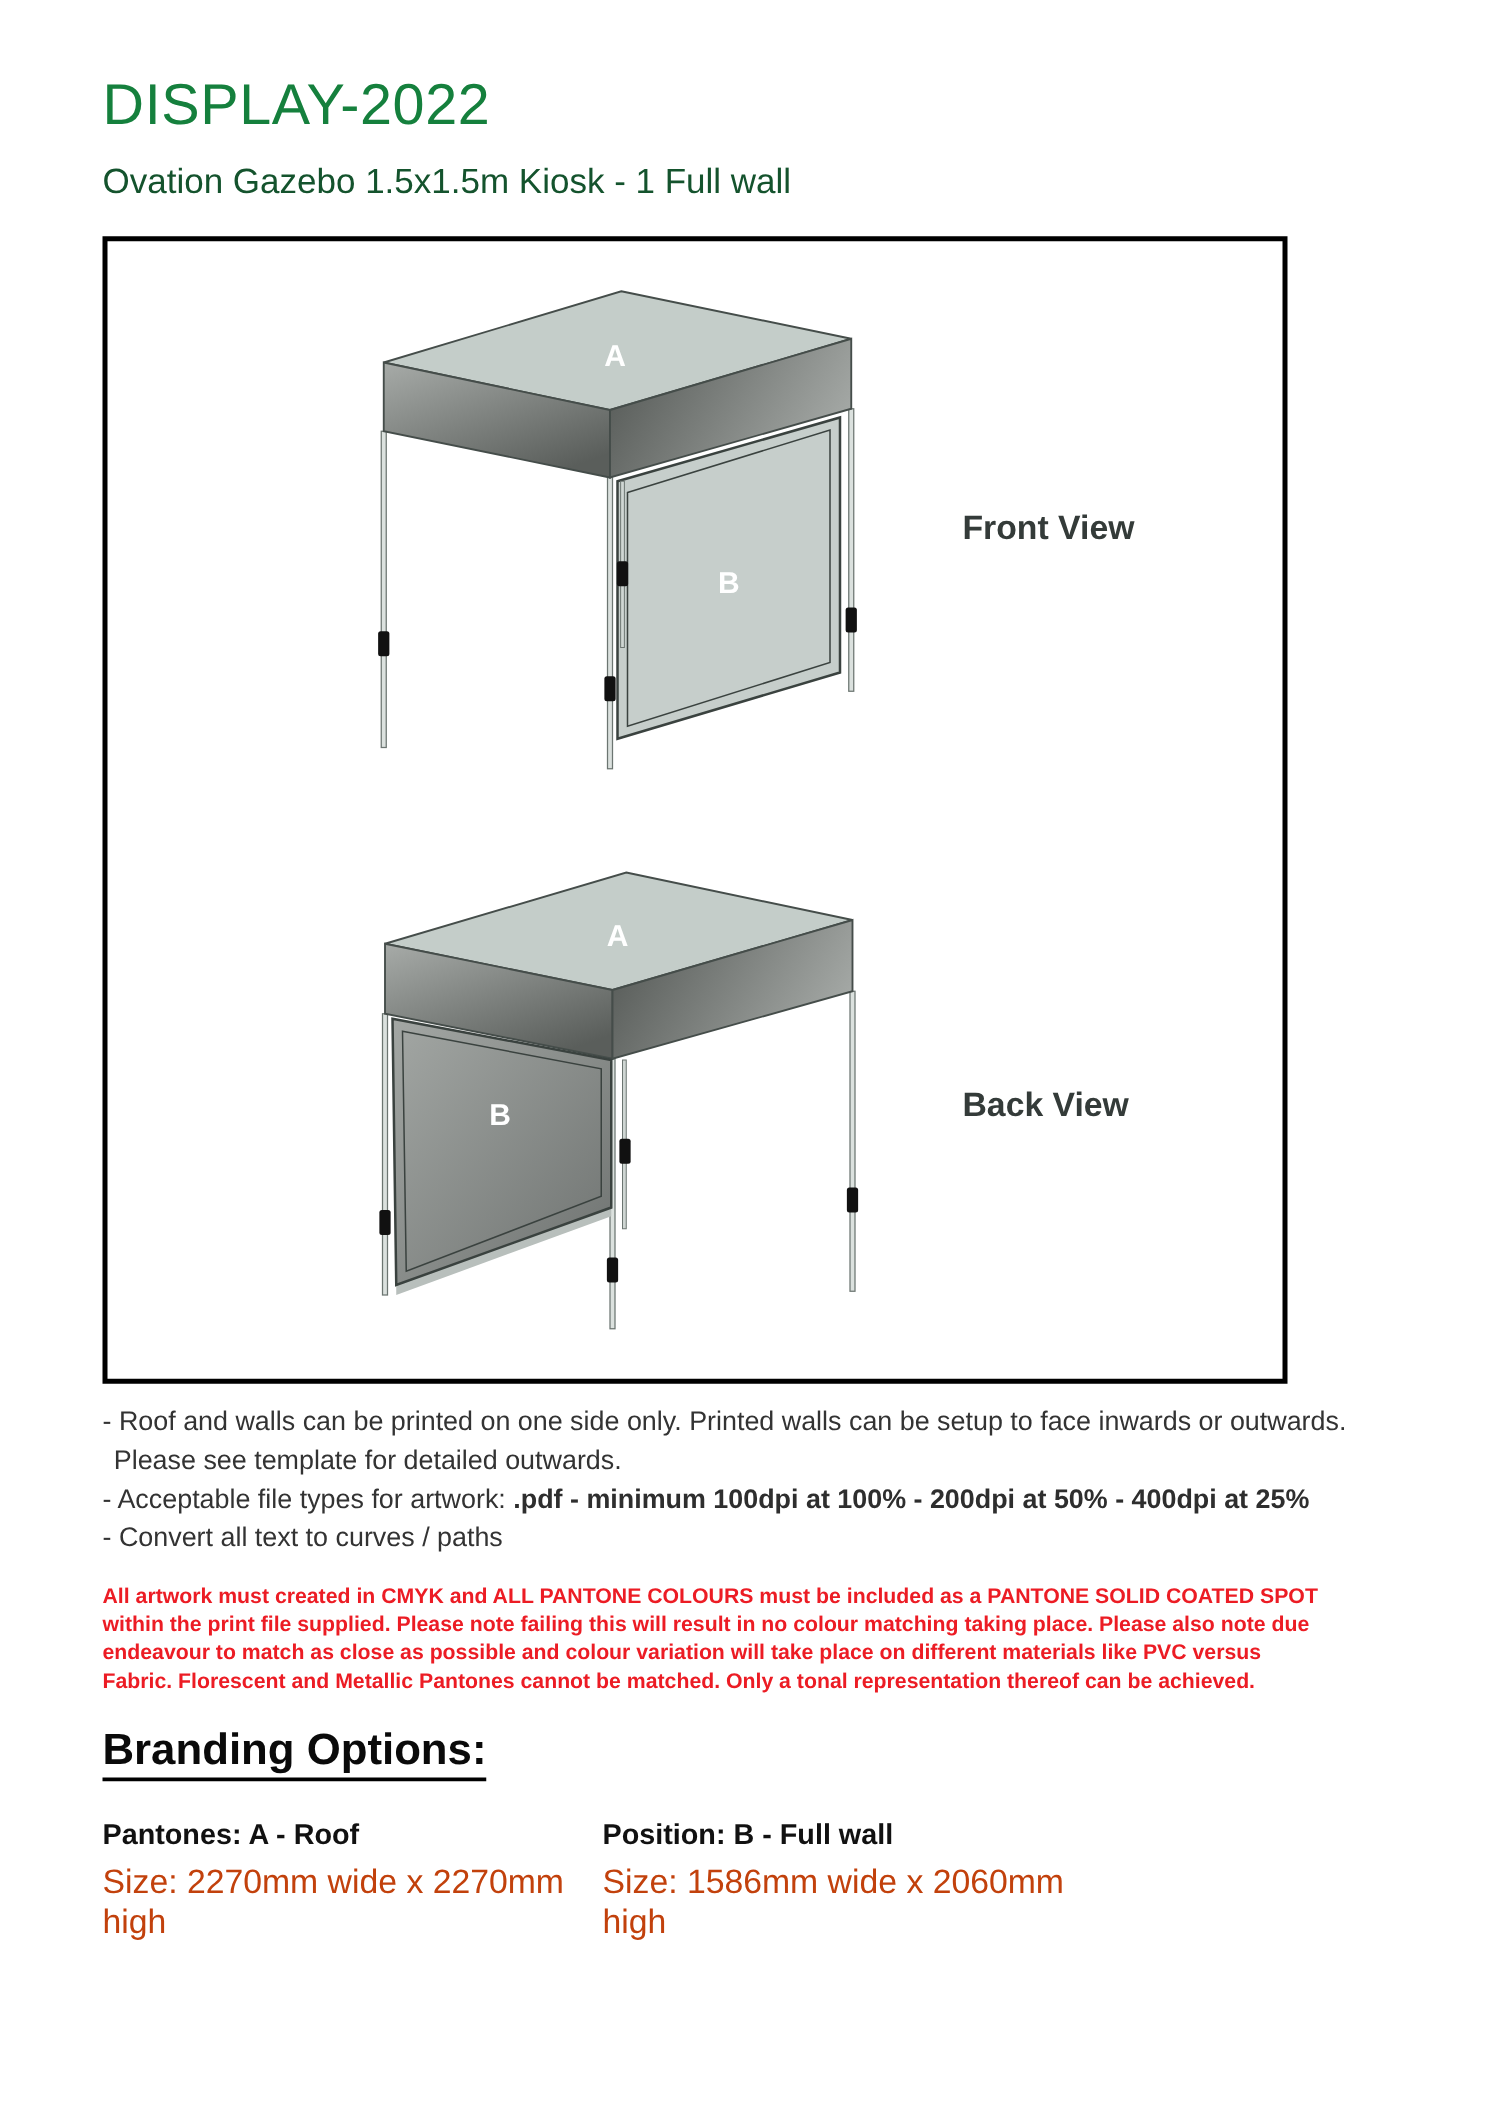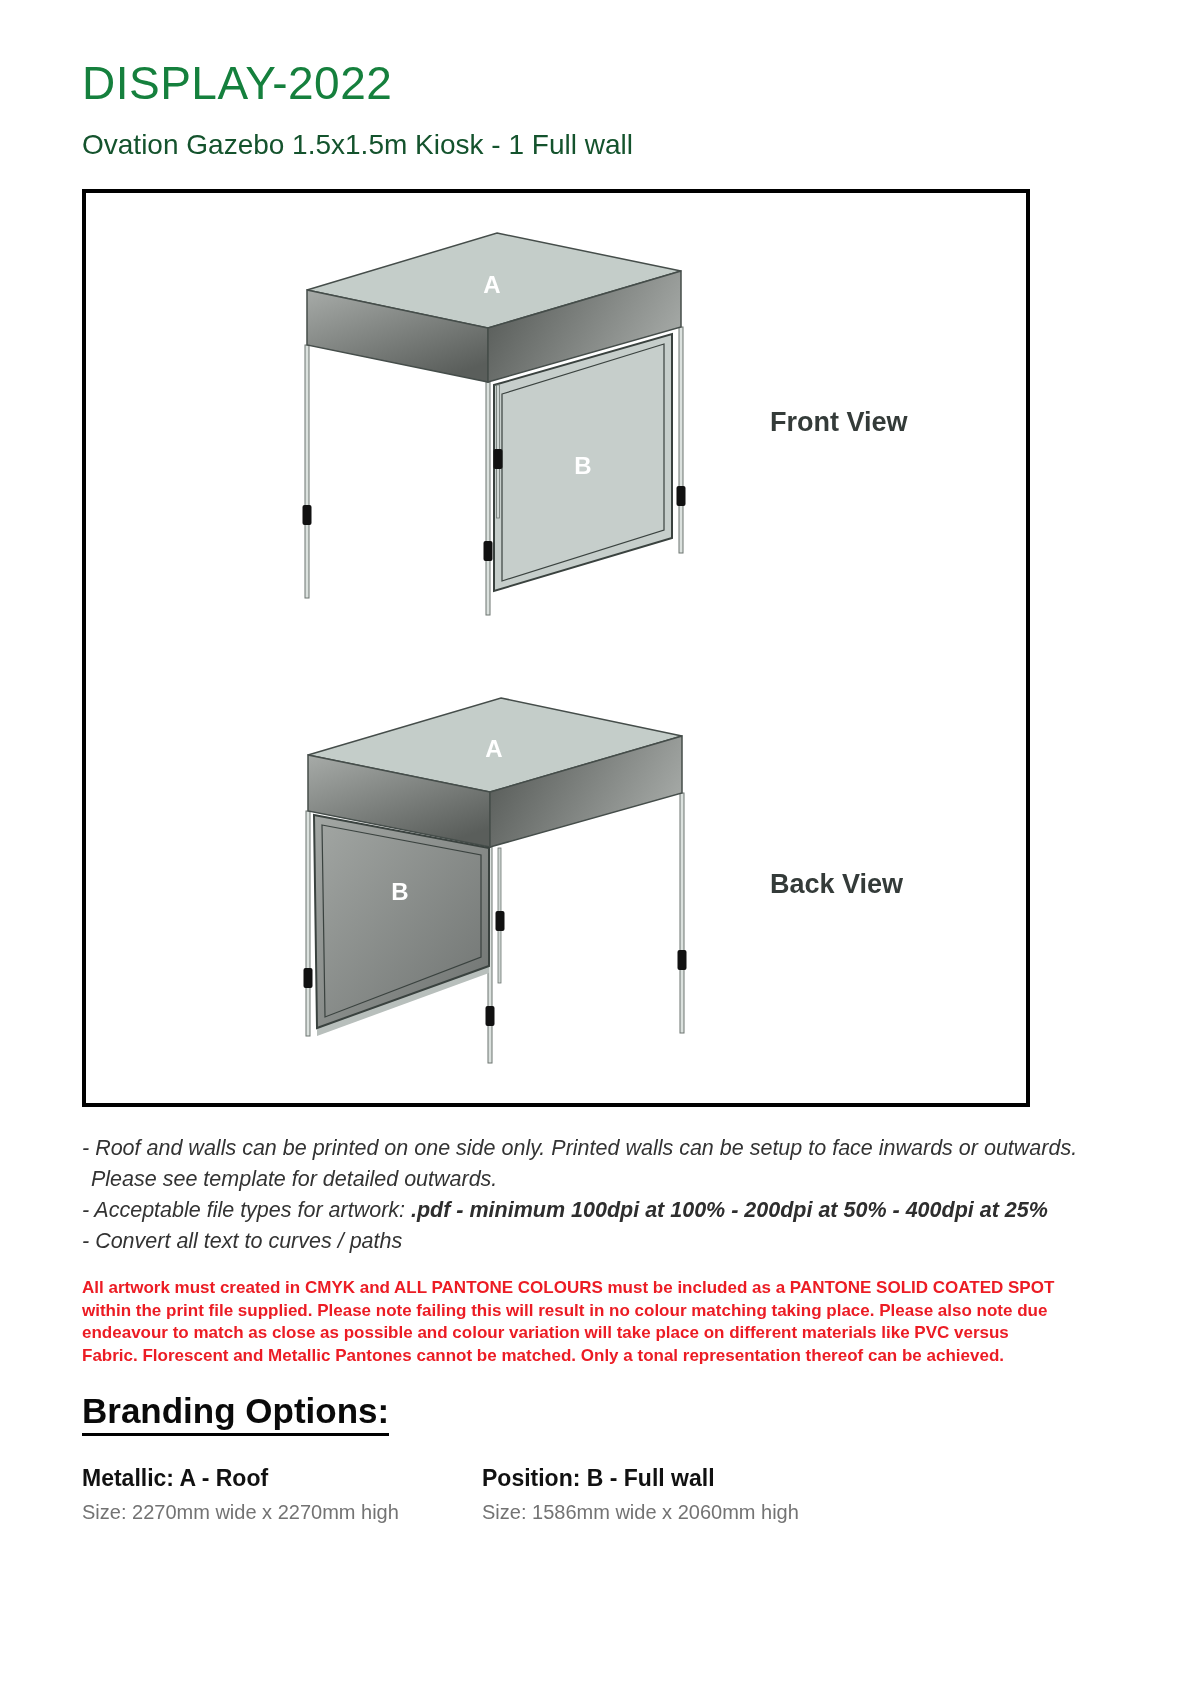--- a/index.html
+++ b/index.html
@@ -28,32 +28,32 @@
   .panel-letter{
     font-weight:bold;fill:#ffffff;font-size:24px;
     font-family:"Liberation Sans","DejaVu Sans",sans-serif;
   }
   .section-heading{
     margin-top:42px;font-size:35px;font-weight:bold;color:#0a0a0a;line-height:1;
   }
   .section-heading .underlined{
     display:inline-block;border-bottom:3px solid #000;padding-bottom:5px;
   }
-  .bullets{margin-top:26px;font-size:21.5px;color:#333;line-height:31px;font-style:italic;}
+  .bullets{margin-top:15px;font-size:21.5px;color:#333;line-height:31px;}
   .bullet-cont{padding-left:9px;}
   .bullet-bold{font-weight:bold;color:#2e2e2e;}
   .warning{
     margin-top:20px;width:1045px;
     font-size:17px;font-weight:bold;color:#ec1c24;line-height:22.5px;
   }
   .branding-heading{margin-top:26px;}
   .branding-cols{margin-top:16px;display:flex;}
   .branding-col{width:400px;}
   .branding-position{font-size:23px;font-weight:bold;color:#111;line-height:1.2;}
-  .branding-size{margin-top:7px;font-size:20px;color:#737373;line-height:1.2;}
+  .branding-size{margin-top:7px;font-size:27px;color:#c2410c;line-height:1.2;}
 </style>
 </head>
 <body>
 
 <div class="content">
 
   <h1 class="page-title">DISPLAY-2022</h1>
   <div class="page-subtitle">Ovation Gazebo 1.5x1.5m Kiosk - 1 Full wall</div>
 
   <div class="diagram-box">
@@ -136,21 +136,21 @@
     <div>All artwork must created in CMYK and ALL PANTONE COLOURS must be included as a PANTONE SOLID COATED SPOT</div>
     <div>within the print file supplied. Please note failing this will result in no colour matching taking place. Please also note due</div>
     <div>endeavour to match as close as possible and colour variation will take place on different materials like PVC versus</div>
     <div>Fabric. Florescent and Metallic Pantones cannot be matched. Only a tonal representation thereof can be achieved.</div>
   </div>
 
   <h2 class="section-heading branding-heading"><span class="underlined">Branding Options:</span></h2>
 
   <div class="branding-cols">
     <div class="branding-col">
-      <div class="branding-position">Metallic: A - Roof</div>
+      <div class="branding-position">Pantones: A - Roof</div>
       <div class="branding-size">Size: 2270mm wide x 2270mm high</div>
     </div>
     <div class="branding-col">
       <div class="branding-position">Position: B - Full wall</div>
       <div class="branding-size">Size: 1586mm wide x 2060mm high</div>
     </div>
   </div>
 
 </div>
 

